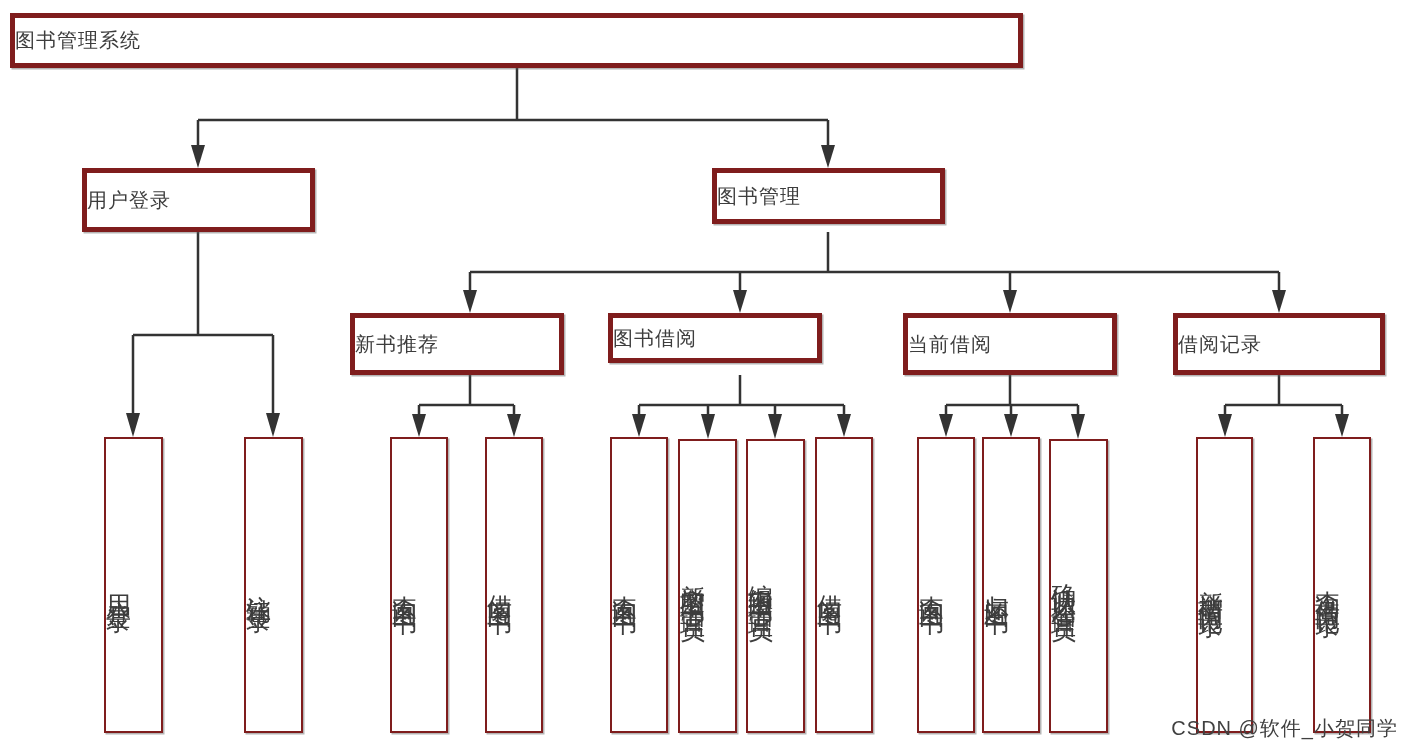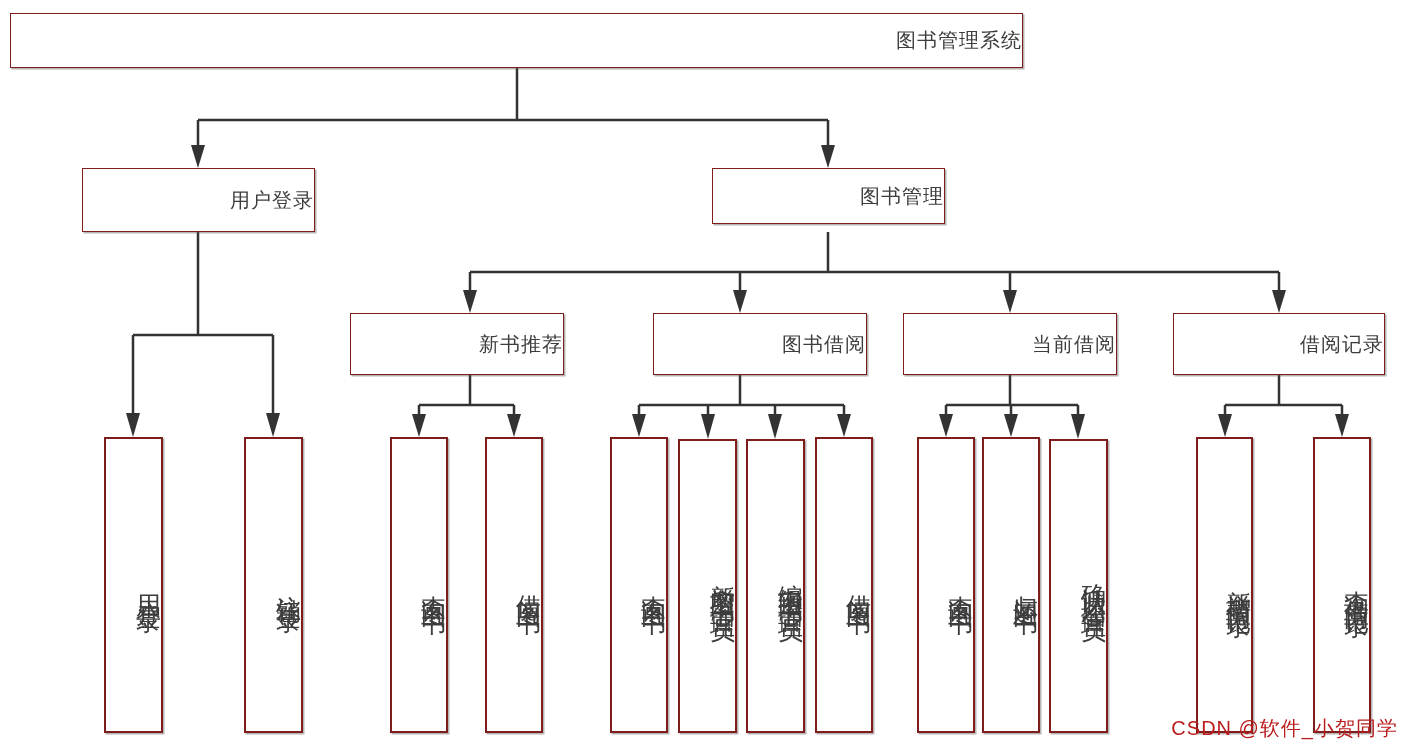--- a/index.html
+++ b/index.html
@@ -1,31 +1,31 @@
 <!DOCTYPE html>
 <html><head>
 <meta charset="utf-8">
 <style>
   html,body{margin:0;padding:0;background:#fff;}
   body{font-family:"Liberation Sans","DejaVu Sans",sans-serif;}
   #canvas{position:relative;width:1405px;height:747px;background:#ffffff;overflow:hidden;}
   #wires{position:absolute;left:0;top:0;width:1405px;height:747px;}
   .box{
     position:absolute;box-sizing:border-box;background:#ffffff;
-    border:1px solid #7f1d1d;display:flex;align-items:center;justify-content:flex-end;
+    border:5px solid #7f1d1d;display:flex;align-items:center;justify-content:flex-start;
     box-shadow:1.5px 1.5px 0 rgba(90,90,90,.45);
   }
   .leaf{border-width:2.5px;}
   .hl{font-size:20px;color:#3d3d3d;letter-spacing:1px;white-space:nowrap;}
   .vl{
     writing-mode:vertical-lr;text-orientation:mixed;
     font-size:25px;color:#3d3d3d;letter-spacing:5px;line-height:1;white-space:nowrap;
   }
   .watermark{
-    position:absolute;right:7px;bottom:5px;font-size:20px;color:#b91c1c;
+    position:absolute;right:7px;bottom:5px;font-size:20px;color:#404040;
     letter-spacing:1px;white-space:nowrap;z-index:5;
   }
 </style>
 </head>
 <body>
 
 <div id="canvas">
 
   <svg id="wires" viewBox="0 0 1405 747" xmlns="http://www.w3.org/2000/svg">
     <g stroke="#333333" stroke-width="2.5" fill="none">
@@ -67,21 +67,21 @@
   <div class="box" style="left:82px;top:168px;width:233px;height:64px">
     <span class="hl">用户登录</span>
   </div>
   <div class="box" style="left:712px;top:168px;width:233px;height:56px">
     <span class="hl">图书管理</span>
   </div>
 
   <div class="box" style="left:350px;top:313px;width:214px;height:62px">
     <span class="hl">新书推荐</span>
   </div>
-  <div class="box" style="left:653px;top:313px;width:214px;height:62px">
+  <div class="box" style="left:608px;top:313px;width:214px;height:50px">
     <span class="hl">图书借阅</span>
   </div>
   <div class="box" style="left:1173px;top:313px;width:212px;height:62px">
     <span class="hl">借阅记录</span>
   </div>
   <div class="box" style="left:903px;top:313px;width:214px;height:62px">
     <span class="hl">当前借阅</span>
   </div>
 
   <div class="box leaf" style="left:104px;top:437px;width:59px;height:296px">

